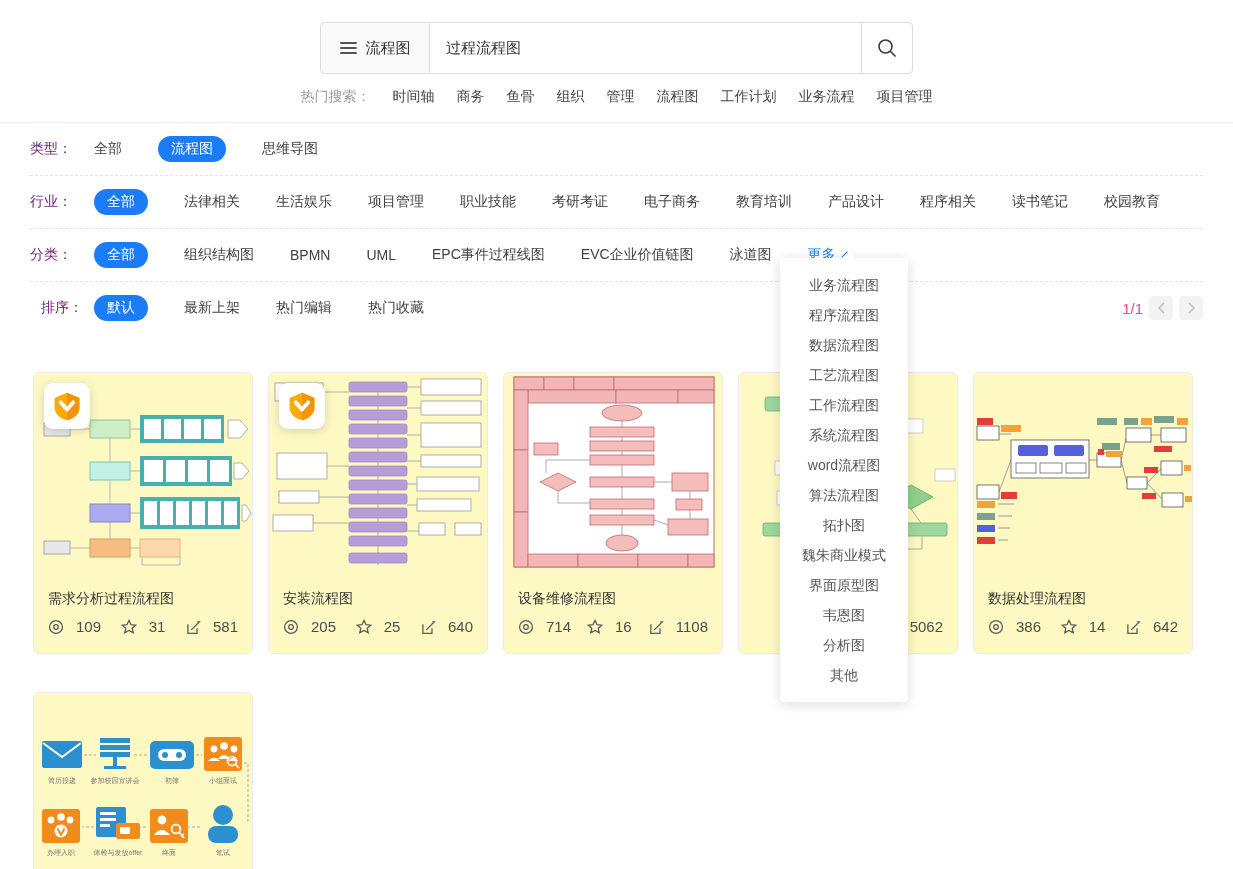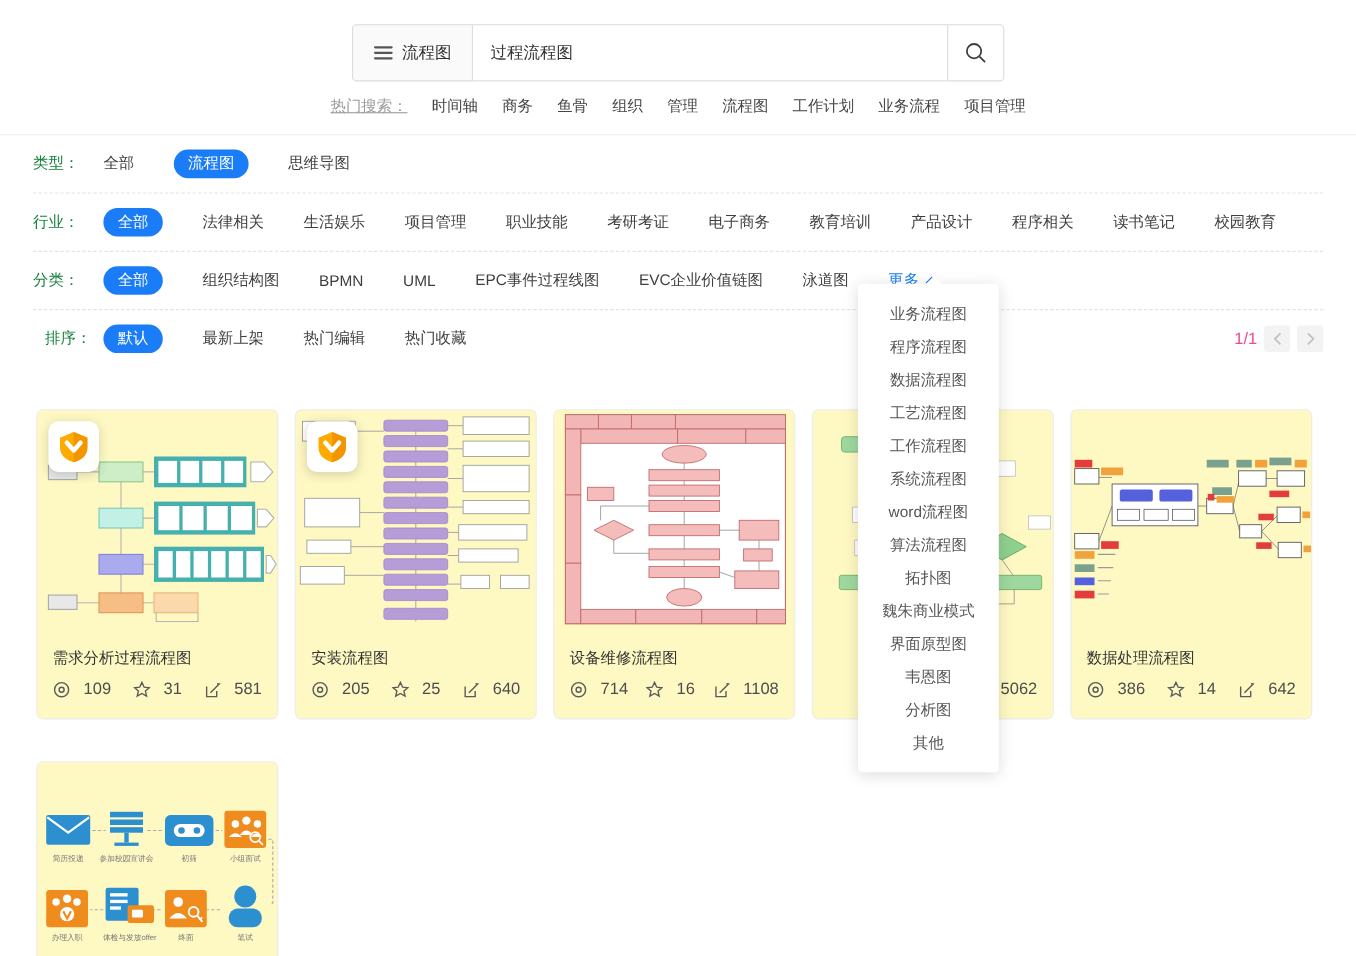--- a/index.html
+++ b/index.html
@@ -15,29 +15,29 @@
     border-radius:4px 0 0 4px; display:flex; align-items:center; justify-content:center;
     gap:9px; font-size:15px; color:#333; cursor:pointer; }
   .hamburger { display:inline-block; width:17px; }
   .hamburger span { display:block; height:2px; background:#555; margin:3px 0; border-radius:1px; }
   .search-input { flex:1; border:1px solid #dcdcdc; border-left:none; border-right:none;
     padding:0 16px; font-size:15px; color:#333; outline:none; background:#fff; }
   .search-btn { width:52px; border:1px solid #dcdcdc; border-radius:0 4px 4px 0;
     background:#fff; display:flex; align-items:center; justify-content:center; cursor:pointer; }
   .hot-row { margin:14px 0 16px; display:flex; justify-content:center; align-items:center;
     gap:22px; font-size:14px; }
-  .hot-label { color:#9b9b9b;text-decoration:underline; }
+  .hot-label { color:#9b9b9b; }
   .hot-item { color:#454545; }
 
   
   .filters { padding:0 30px; }
   .frow { display:flex; align-items:center; padding:13px 0;
     border-bottom:1px dashed #e4e4e4; font-size:14px; }
   .frow.last { border-bottom:none;text-align:center; }
-  .flabel { width:64px; color:#15803d; flex:none; }
+  .flabel { width:64px; color:#701a75; flex:none; }
   .fitems { display:flex; align-items:center; gap:36px; }
   .f-item { color:#3f3f3f; }
   .f-item.sel { background:#1b7cf8; color:#fff; padding:4px 13px; border-radius:14px; }
   .more-link { color:#1b7cf8; display:flex; align-items:center; gap:5px; }
   .pager { margin-left:auto; display:flex; align-items:center; gap:6px;
     font-size:15px; color:#ec4899; }
   .pbtn { width:24px; height:24px; background:#f3f3f3; border:none; border-radius:3px;
     display:flex; align-items:center; justify-content:center; }
 
   

